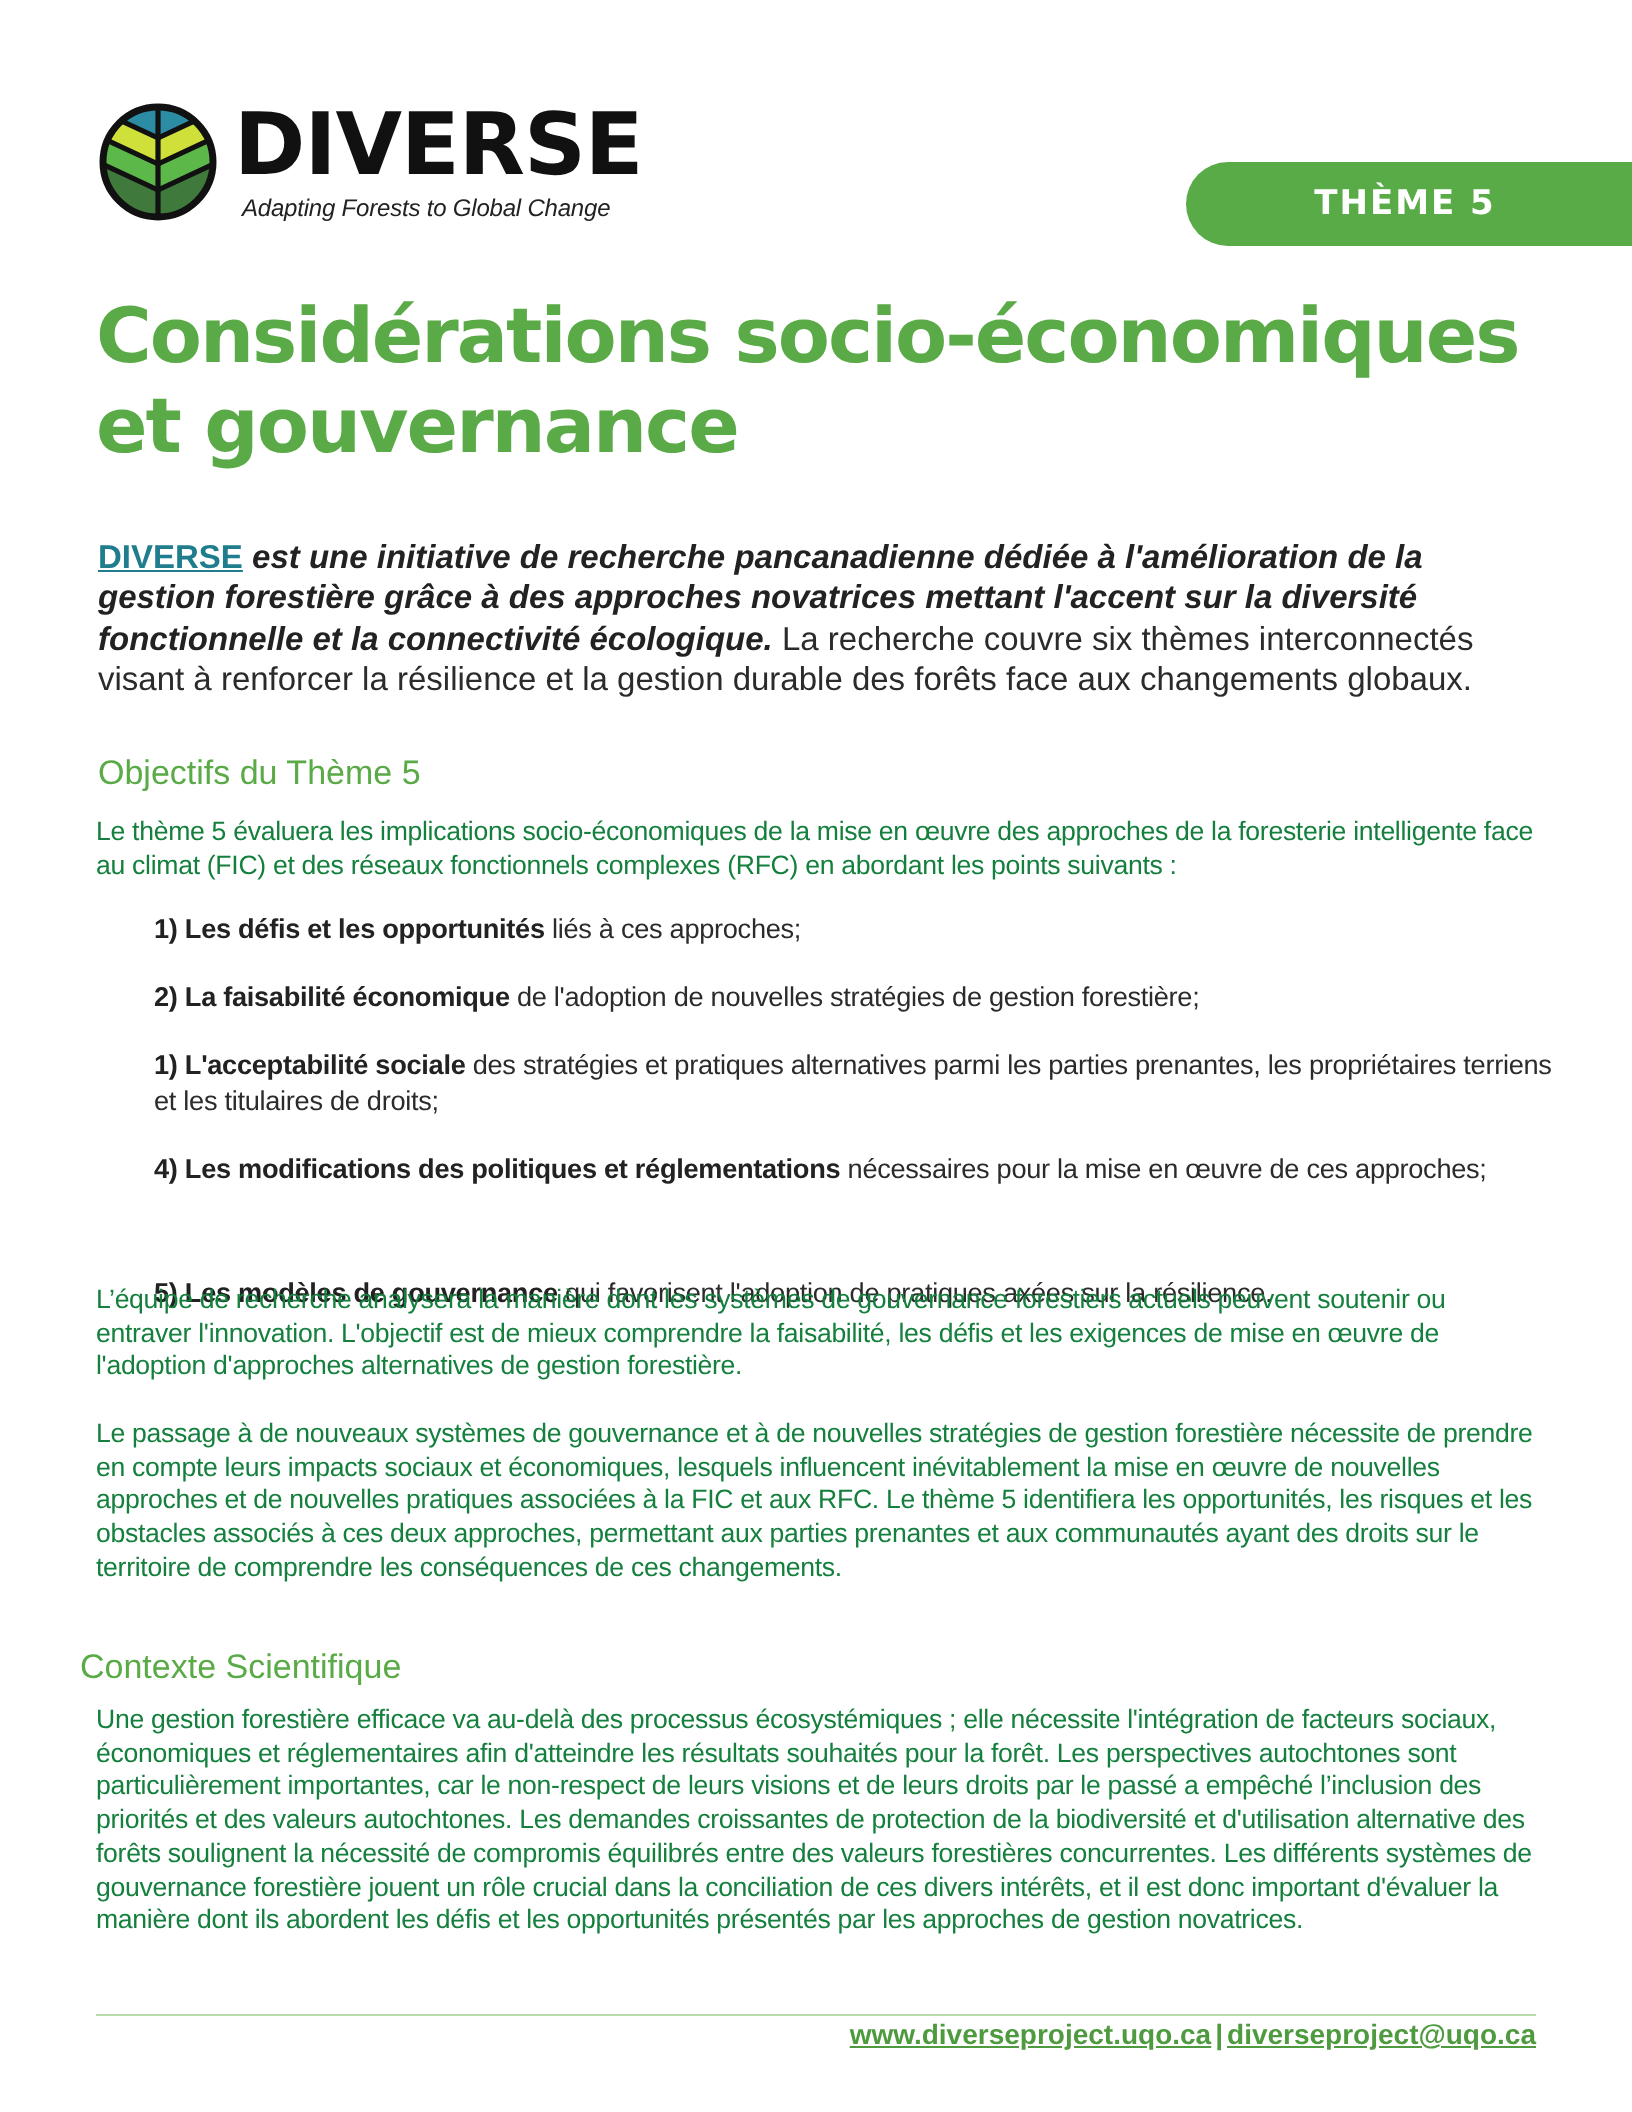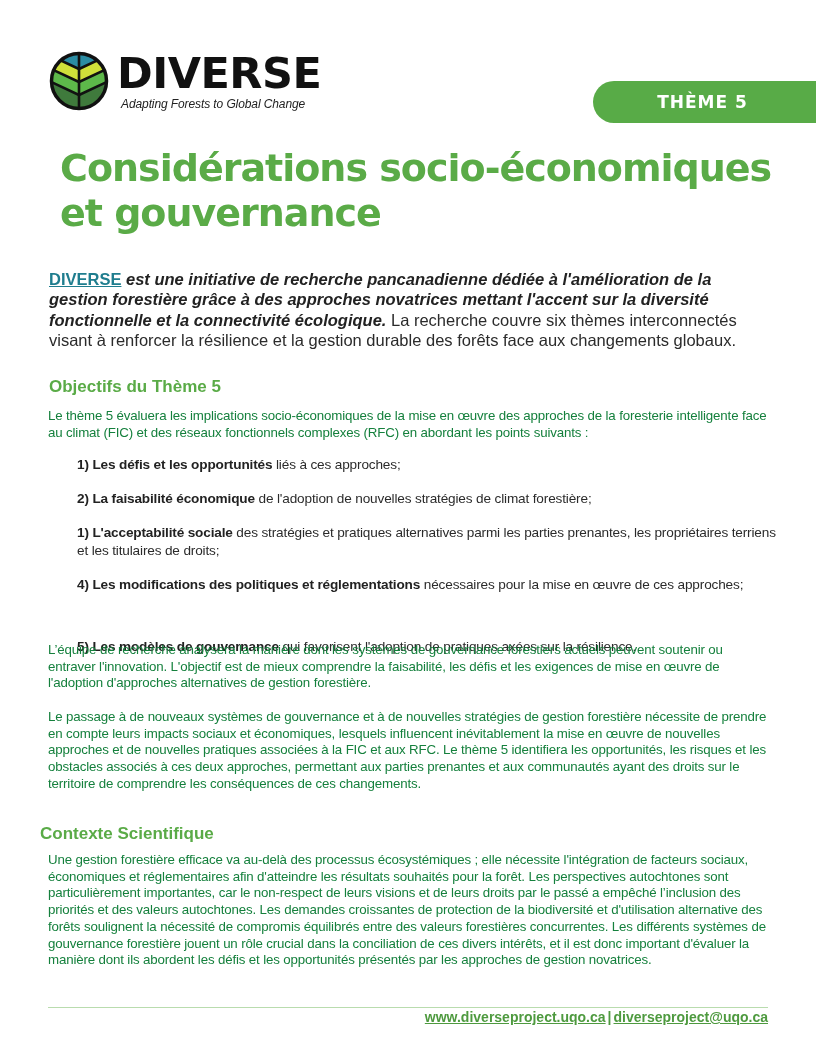--- a/index.html
+++ b/index.html
@@ -18,33 +18,33 @@
       font-style: italic; font-size: 12px; color: #222; letter-spacing: -0.1px; white-space: nowrap;
     }
     .theme-pill {
       position: absolute; left: 593px; top: 48px; width: 223px; height: 42px;
       background: #58ab47; border-radius: 21px 0 0 21px; color: #ffffff;
       font-family: "DejaVu Sans", sans-serif; font-weight: bold; font-size: 17px;
       letter-spacing: 1px; display: flex; align-items: center; justify-content: center;
       box-sizing: border-box; padding-right: 4px; margin-top: 33px;
     }
     .page-title {
-      position: absolute; left: 60px; top: 146px; width: 740px; margin: 0;
+      position: absolute; left: 48px; top: 146px; width: 740px; margin: 0;
       font-family: "DejaVu Sans", sans-serif; font-weight: bold; font-size: 38px;
       line-height: 45px; color: #5aab47; letter-spacing: -1px;
     }
     .intro {
       position: absolute; left: 49px; top: 269px; width: 720px; margin: 0;
       font-size: 16.5px; line-height: 20.3px; color: #2b2b2b;
     }
     .intro a { color: #1f7d8e; text-decoration: underline; font-weight: bold; }
     .intro b { font-weight: bold; color: #222; font-style: italic; }
     h2.section {
       position: absolute; margin: 0; font-family: "Liberation Sans", sans-serif;
-      font-weight: bold; font-size: 17px; color: #5aab47;
+      font-weight: normal; font-size: 17px; color: #5aab47;
     }
     .p {
       position: absolute; left: 48px; width: 722px; margin: 0;
       font-size: 13.3px; line-height: 16.7px; color: #15803d; letter-spacing: -0.15px;
     }
     .li {
       position: absolute; left: 77px; width: 700px; margin: 0;
       font-size: 13.6px; line-height: 17.5px; color: #2b2b2b; letter-spacing: -0.15px;
     }
     .li b { color: #222; }
@@ -89,21 +89,21 @@
 <div class="theme-pill">THÈME 5</div>
 
 <h1 class="page-title">Considérations socio-économiques et gouvernance</h1>
 
 <p class="intro"><a href="#">DIVERSE</a><b> est une initiative de recherche pancanadienne dédiée à l'amélioration de la gestion forestière grâce à des approches novatrices mettant l'accent sur la diversité fonctionnelle et la connectivité écologique.</b><span> La recherche couvre six thèmes interconnectés visant à renforcer la résilience et la gestion durable des forêts face aux changements globaux.</span></p>
 
 <h2 class="section" style="left:49px; top:377px;">Objectifs du Thème 5</h2>
 <p class="p" style="top:408px;">Le thème 5 évaluera les implications socio-économiques de la mise en œuvre des approches de la foresterie intelligente face au climat (FIC) et des réseaux fonctionnels complexes (RFC) en abordant les points suivants :</p>
 
 <p class="li" style="top:456px;"><b>1) Les défis et les opportunités</b><span> liés à ces approches;</span></p>
-<p class="li" style="top:490px;"><b>2) La faisabilité économique</b><span> de l'adoption de nouvelles stratégies de climat forestière;</span></p>
+<p class="li" style="top:490px;"><b>2) La faisabilité économique</b><span> de l'adoption de nouvelles stratégies de gestion forestière;</span></p>
 <p class="li" style="top:524px;"><b>1) L'acceptabilité sociale</b><span> des stratégies et pratiques alternatives parmi les parties prenantes, les propriétaires terriens et les titulaires de droits;</span></p>
 <p class="li" style="top:576px;"><b>4) Les modifications des politiques et réglementations</b><span> nécessaires pour la mise en œuvre de ces approches;</span></p>
 <p class="li" style="top:610px;margin-top:28px;"><b>5) Les modèles de gouvernance</b><span> qui favorisent l'adoption de pratiques axées sur la résilience.</span></p>
 
 <p class="p" style="top:642px;">L’équipe de recherche analysera la manière dont les systèmes de gouvernance forestiers actuels peuvent soutenir ou entraver l'innovation. L'objectif est de mieux comprendre la faisabilité, les défis et les exigences de mise en œuvre de l'adoption d'approches alternatives de gestion forestière.</p>
 <p class="p" style="top:709px;">Le passage à de nouveaux systèmes de gouvernance et à de nouvelles stratégies de gestion forestière nécessite de prendre en compte leurs impacts sociaux et économiques, lesquels influencent inévitablement la mise en œuvre de nouvelles approches et de nouvelles pratiques associées à la FIC et aux RFC. Le thème 5 identifiera les opportunités, les risques et les obstacles associés à ces deux approches, permettant aux parties prenantes et aux communautés ayant des droits sur le territoire de comprendre les conséquences de ces changements.</p>
 
 <h2 class="section" style="left:40px; top:824px;">Contexte Scientifique</h2>
 <p class="p" style="top:852px;">Une gestion forestière efficace va au-delà des processus écosystémiques ; elle nécessite l'intégration de facteurs sociaux, économiques et réglementaires afin d'atteindre les résultats souhaités pour la forêt. Les perspectives autochtones sont particulièrement importantes, car le non-respect de leurs visions et de leurs droits par le passé a empêché l’inclusion des priorités et des valeurs autochtones. Les demandes croissantes de protection de la biodiversité et d'utilisation alternative des forêts soulignent la nécessité de compromis équilibrés entre des valeurs forestières concurrentes. Les différents systèmes de gouvernance forestière jouent un rôle crucial dans la conciliation de ces divers intérêts, et il est donc important d'évaluer la manière dont ils abordent les défis et les opportunités présentés par les approches de gestion novatrices.</p>
 

